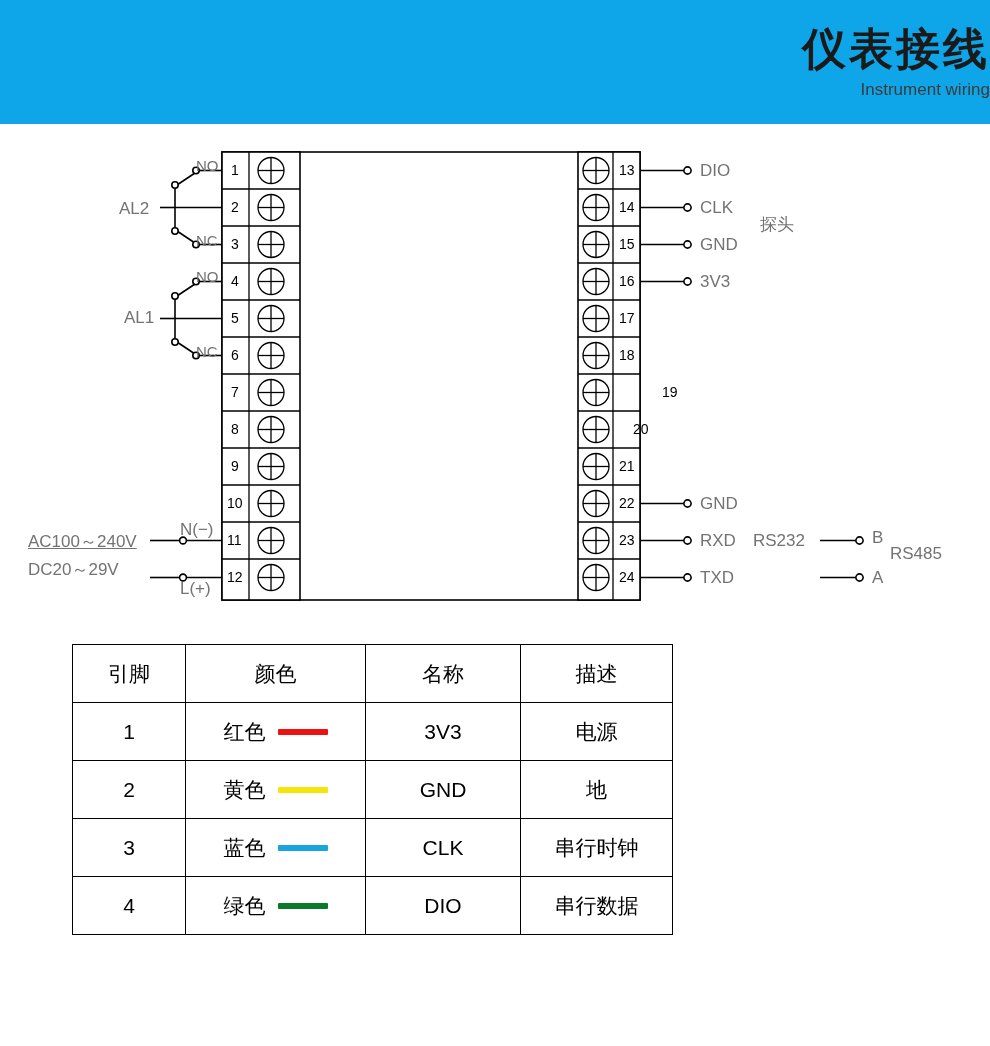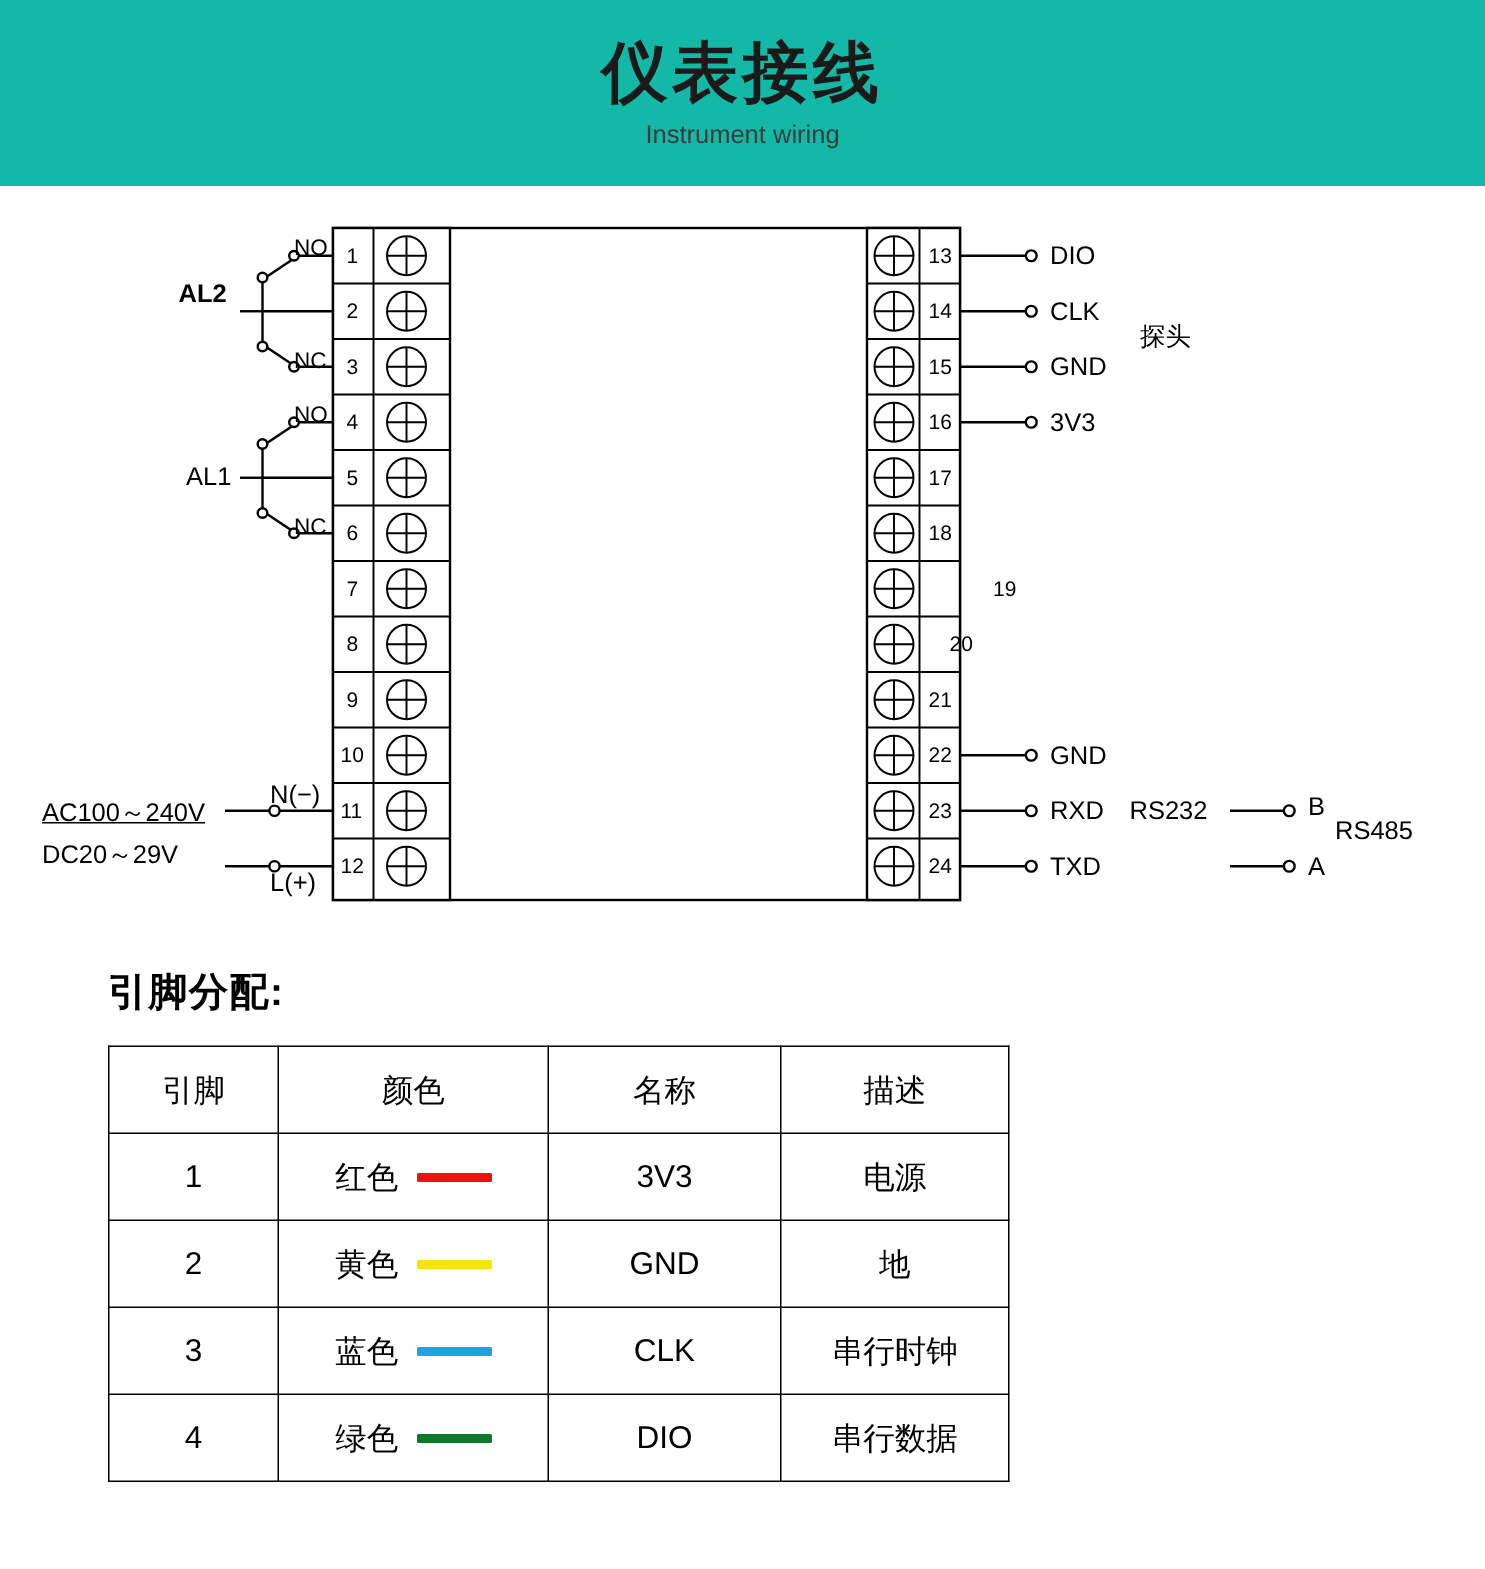--- a/index.html
+++ b/index.html
@@ -13,25 +13,25 @@
     font-family: "Liberation Sans", sans-serif;
     color: #000;
     position: relative;
     overflow: hidden;
   }
 
   
   .header {
     width: 990px;
     height: 124px;
-    background: #14b8a6;
+    background: #0ea5e9;
     box-sizing: border-box;
     display: flex;
     flex-direction: column;
-    align-items: center;
+    align-items: flex-end;
     justify-content: center;
   }
   .header-title {
     font-size: 44px;
     font-weight: bold;
     letter-spacing: 3px;
     line-height: 1.15;
     color: #1a1a1a;
   }
   .header-subtitle {
@@ -48,21 +48,21 @@
   }
   .diagram svg {
     position: absolute;
     left: 0;
     top: 0;
   }
   .lbl {
     position: absolute;
     font-family: "Liberation Sans", sans-serif;
     font-size: 17px;
-    color: #000000;
+    color: #737373;
     white-space: nowrap;
   }
   .lbl-sm { font-size: 15px; }
   .lbl-cn { font-size: 17px; }
   .termnum {
     position: absolute;
     font-size: 14px;
     color: #000;
     white-space: nowrap;
   }
@@ -318,21 +318,21 @@
   <div class="termnum" style="left:633px; top:297px;">20</div>
   <div class="termnum" style="left:619px; top:334px;">21</div>
   <div class="termnum" style="left:619px; top:371px;">22</div>
   <div class="termnum" style="left:619px; top:408px;">23</div>
   <div class="termnum" style="left:619px; top:445px;">24</div>
 
   <div class="lbl lbl-sm" style="left:196px; top:33px;">NO</div>
   <div class="lbl lbl-sm" style="left:196px; top:108px;">NC</div>
   <div class="lbl lbl-sm" style="left:196px; top:144px;">NO</div>
   <div class="lbl lbl-sm" style="left:196px; top:219px;">NC</div>
-  <div class="lbl" style="left:119px; top:62px;font-weight:bold;">AL2</div>
+  <div class="lbl" style="left:119px; top:75px;">AL2</div>
   <div class="lbl" style="left:124px; top:184px;">AL1</div>
 
   <div class="lbl" style="left:180px; top:396px;">N(−)</div>
   <div class="lbl" style="left:180px; top:455px;">L(+)</div>
   <div class="lbl" style="left:28px; top:406px;text-decoration:underline;">AC100～240V</div>
   <div class="lbl" style="left:28px; top:434px;">DC20～29V</div>
 
   <div class="lbl" style="left:700px; top:37px;">DIO</div>
   <div class="lbl" style="left:700px; top:74px;">CLK</div>
   <div class="lbl" style="left:700px; top:111px;">GND</div>
@@ -342,21 +342,20 @@
   <div class="lbl" style="left:700px; top:370px;">GND</div>
   <div class="lbl" style="left:700px; top:407px;">RXD</div>
   <div class="lbl" style="left:700px; top:444px;">TXD</div>
   <div class="lbl" style="left:753px; top:407px;">RS232</div>
   <div class="lbl" style="left:872px; top:404px;">B</div>
   <div class="lbl" style="left:872px; top:444px;">A</div>
   <div class="lbl" style="left:890px; top:420px;">RS485</div>
 </div>
 
 <div class="pin-section">
-  <div class="pin-title">引脚分配:</div>
 
   <table class="pin-table">
     <colgroup>
       <col class="c1">
         <col class="c2">
         <col class="c3">
         <col class="c4">
     </colgroup>
     <thead>
       <tr>

